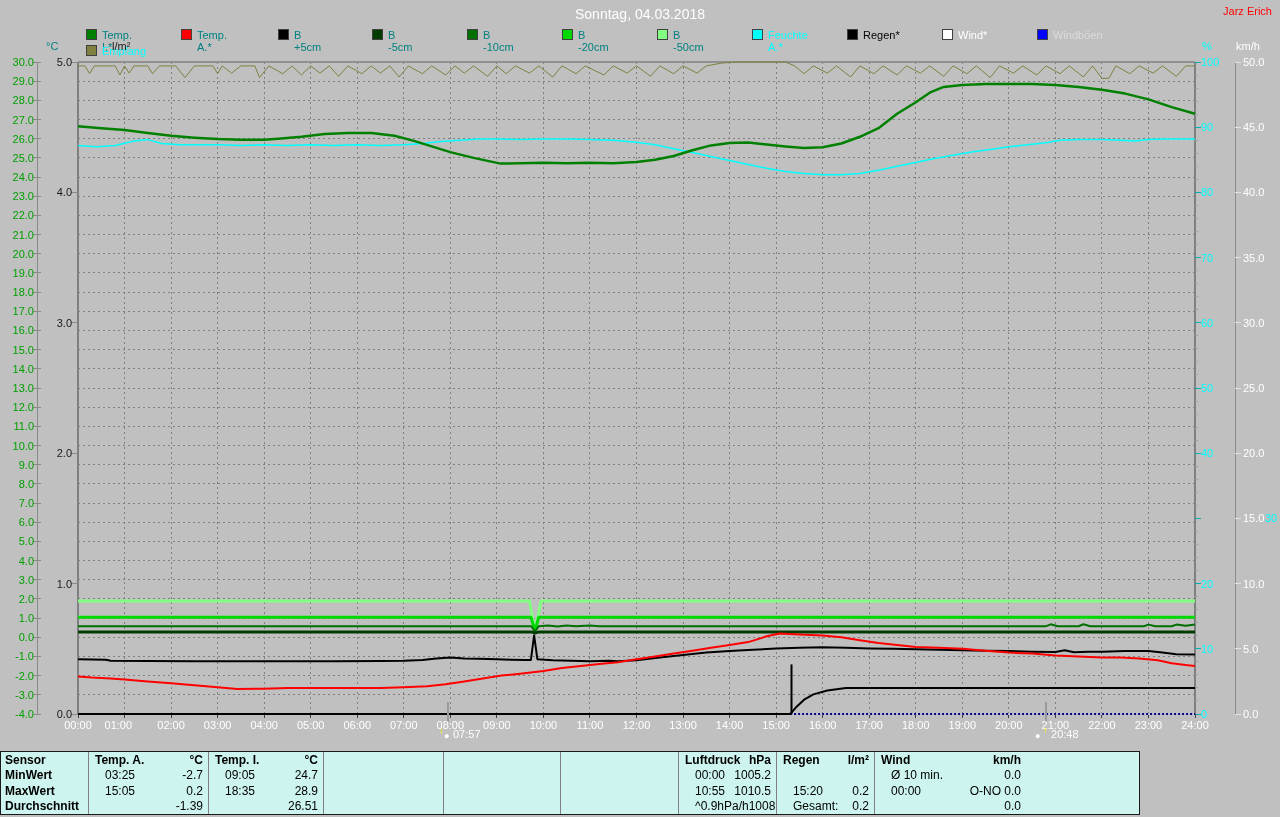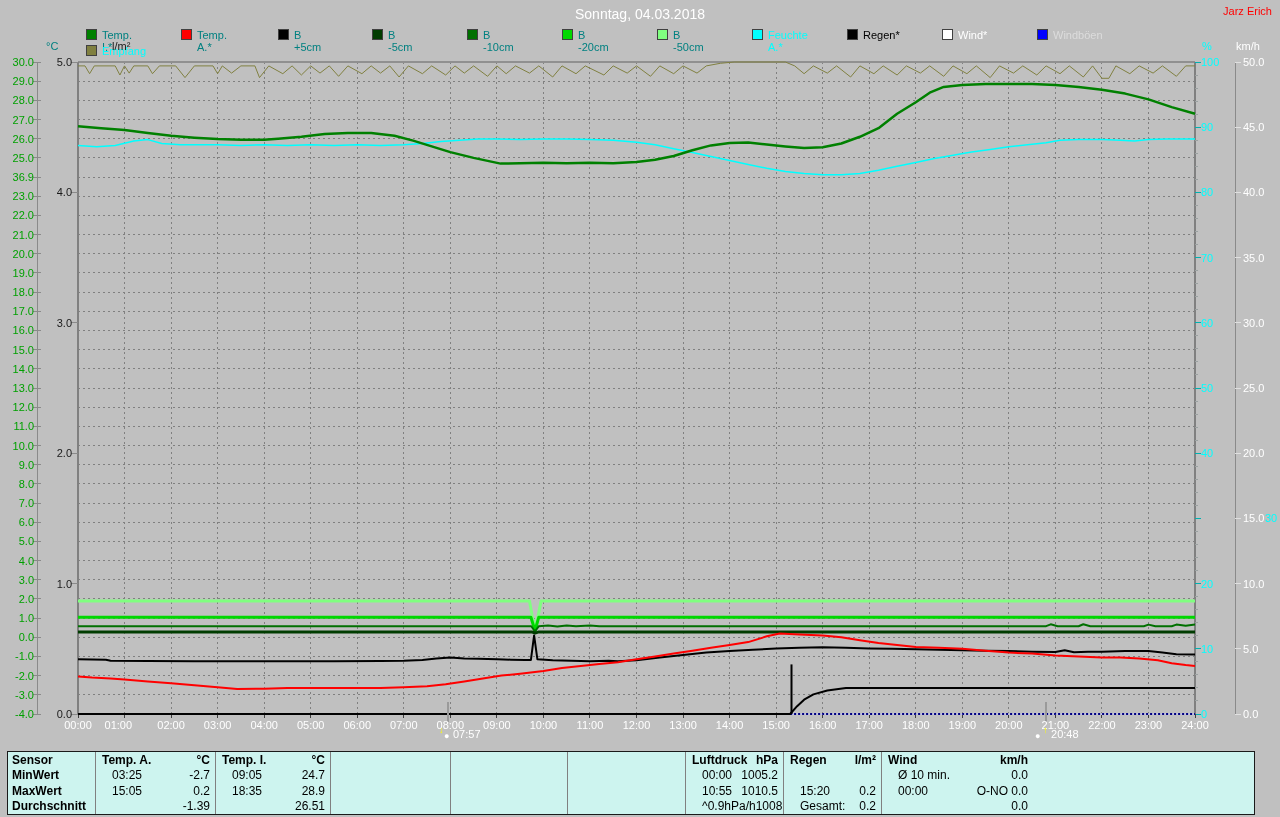--- a/index.html
+++ b/index.html
@@ -12,23 +12,23 @@
   #chart-svg{position:absolute;left:0;top:0;}
   .lbl{position:absolute;font-size:11px;line-height:12px;white-space:pre;}
   .title{position:absolute;left:0;right:0;top:6px;text-align:center;
          font-size:14px;color:#ffffff;}
   .station{position:absolute;right:8px;top:5px;font-size:11px;color:#ff0000;}
   .legend-item{position:absolute;height:12px;font-size:11px;line-height:12px;}
   .legend-item .sw{position:absolute;left:0;top:0;width:11px;height:11px;border:1px solid #404040;box-sizing:border-box;}
   .legend-item .tx{position:absolute;left:16px;top:0;}
   .axis-head{position:absolute;font-size:11px;}
   
-  #stats-table{position:absolute;left:0;top:751px;width:1248px;height:64px;
+  #stats-table{position:absolute;left:0;top:751px;width:1140px;height:64px;
     background:#cdf4ef;border:1px solid #1a1a1a;box-sizing:border-box;
-    font-size:12px;color:#000;display:flex;margin-left:7px;}
+    font-size:12px;color:#000;display:flex;}
   .t-col{height:100%;box-sizing:border-box;flex:0 0 auto;}
   .t-col + .t-col{border-left:1px solid #808080;}
   .t-row{height:15.5px;display:flex;align-items:center;overflow:hidden;}
   .t-head{font-weight:bold;}
   .t-name{padding-left:6px;font-weight:bold;}
   .t-unit{margin-left:auto;padding-right:6px;font-weight:bold;}
   .t-time{padding-left:16px;}
   .t-val{margin-left:auto;padding-right:6px;}
   .t-rowlabel{padding-left:4px;font-weight:bold;}
   .m-icon{position:absolute;font-size:9px;line-height:9px;}
@@ -297,21 +297,21 @@
       <span class="tx" style="color: rgb(0, 255, 255);">Empfang</span>
     </div>
   </div>
 <div id="axis-labels">
     <span class="lbl" style="color: rgb(0, 160, 0); top: 56px; left: 4px; width: 30px; text-align: right;">30.0</span>
     <span class="lbl" style="color: rgb(0, 160, 0); top: 75.1765px; left: 4px; width: 30px; text-align: right;">29.0</span>
     <span class="lbl" style="color: rgb(0, 160, 0); top: 94.3529px; left: 4px; width: 30px; text-align: right;">28.0</span>
     <span class="lbl" style="color: rgb(0, 160, 0); top: 113.529px; left: 4px; width: 30px; text-align: right;">27.0</span>
     <span class="lbl" style="color: rgb(0, 160, 0); top: 132.706px; left: 4px; width: 30px; text-align: right;">26.0</span>
     <span class="lbl" style="color: rgb(0, 160, 0); top: 151.882px; left: 4px; width: 30px; text-align: right;">25.0</span>
-    <span class="lbl" style="color: rgb(0, 160, 0); top: 171.059px; left: 4px; width: 30px; text-align: right;">36.9</span>
+    <span class="lbl" style="color: rgb(0, 160, 0); top: 171.059px; left: 4px; width: 30px; text-align: right;">24.0</span>
     <span class="lbl" style="color: rgb(0, 160, 0); top: 190.235px; left: 4px; width: 30px; text-align: right;">23.0</span>
     <span class="lbl" style="color: rgb(0, 160, 0); top: 209.412px; left: 4px; width: 30px; text-align: right;">22.0</span>
     <span class="lbl" style="color: rgb(0, 160, 0); top: 228.588px; left: 4px; width: 30px; text-align: right;">21.0</span>
     <span class="lbl" style="color: rgb(0, 160, 0); top: 247.765px; left: 4px; width: 30px; text-align: right;">20.0</span>
     <span class="lbl" style="color: rgb(0, 160, 0); top: 266.941px; left: 4px; width: 30px; text-align: right;">19.0</span>
     <span class="lbl" style="color: rgb(0, 160, 0); top: 286.118px; left: 4px; width: 30px; text-align: right;">18.0</span>
     <span class="lbl" style="color: rgb(0, 160, 0); top: 305.294px; left: 4px; width: 30px; text-align: right;">17.0</span>
     <span class="lbl" style="color: rgb(0, 160, 0); top: 324.471px; left: 4px; width: 30px; text-align: right;">16.0</span>
     <span class="lbl" style="color: rgb(0, 160, 0); top: 343.647px; left: 4px; width: 30px; text-align: right;">15.0</span>
     <span class="lbl" style="color: rgb(0, 160, 0); top: 362.824px; left: 4px; width: 30px; text-align: right;">14.0</span>

